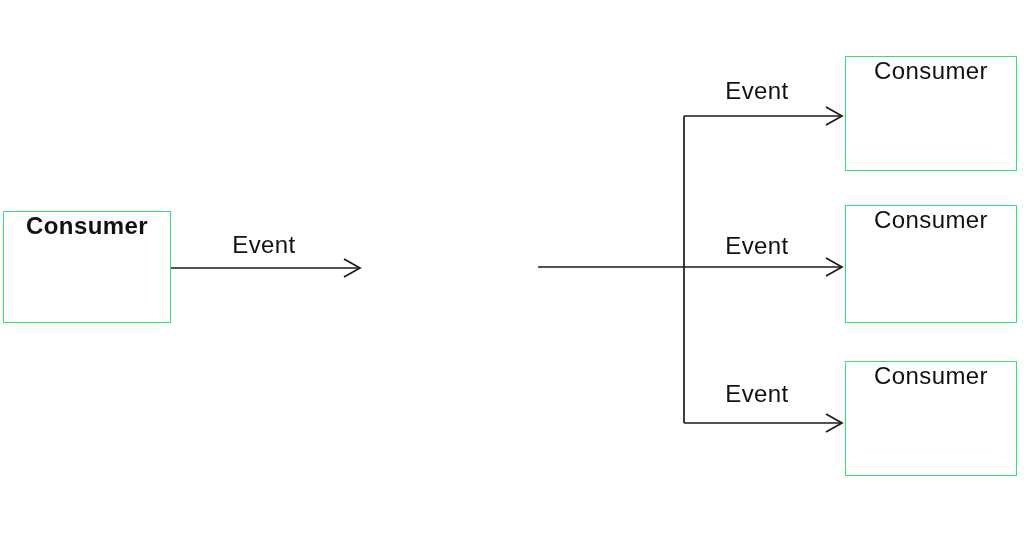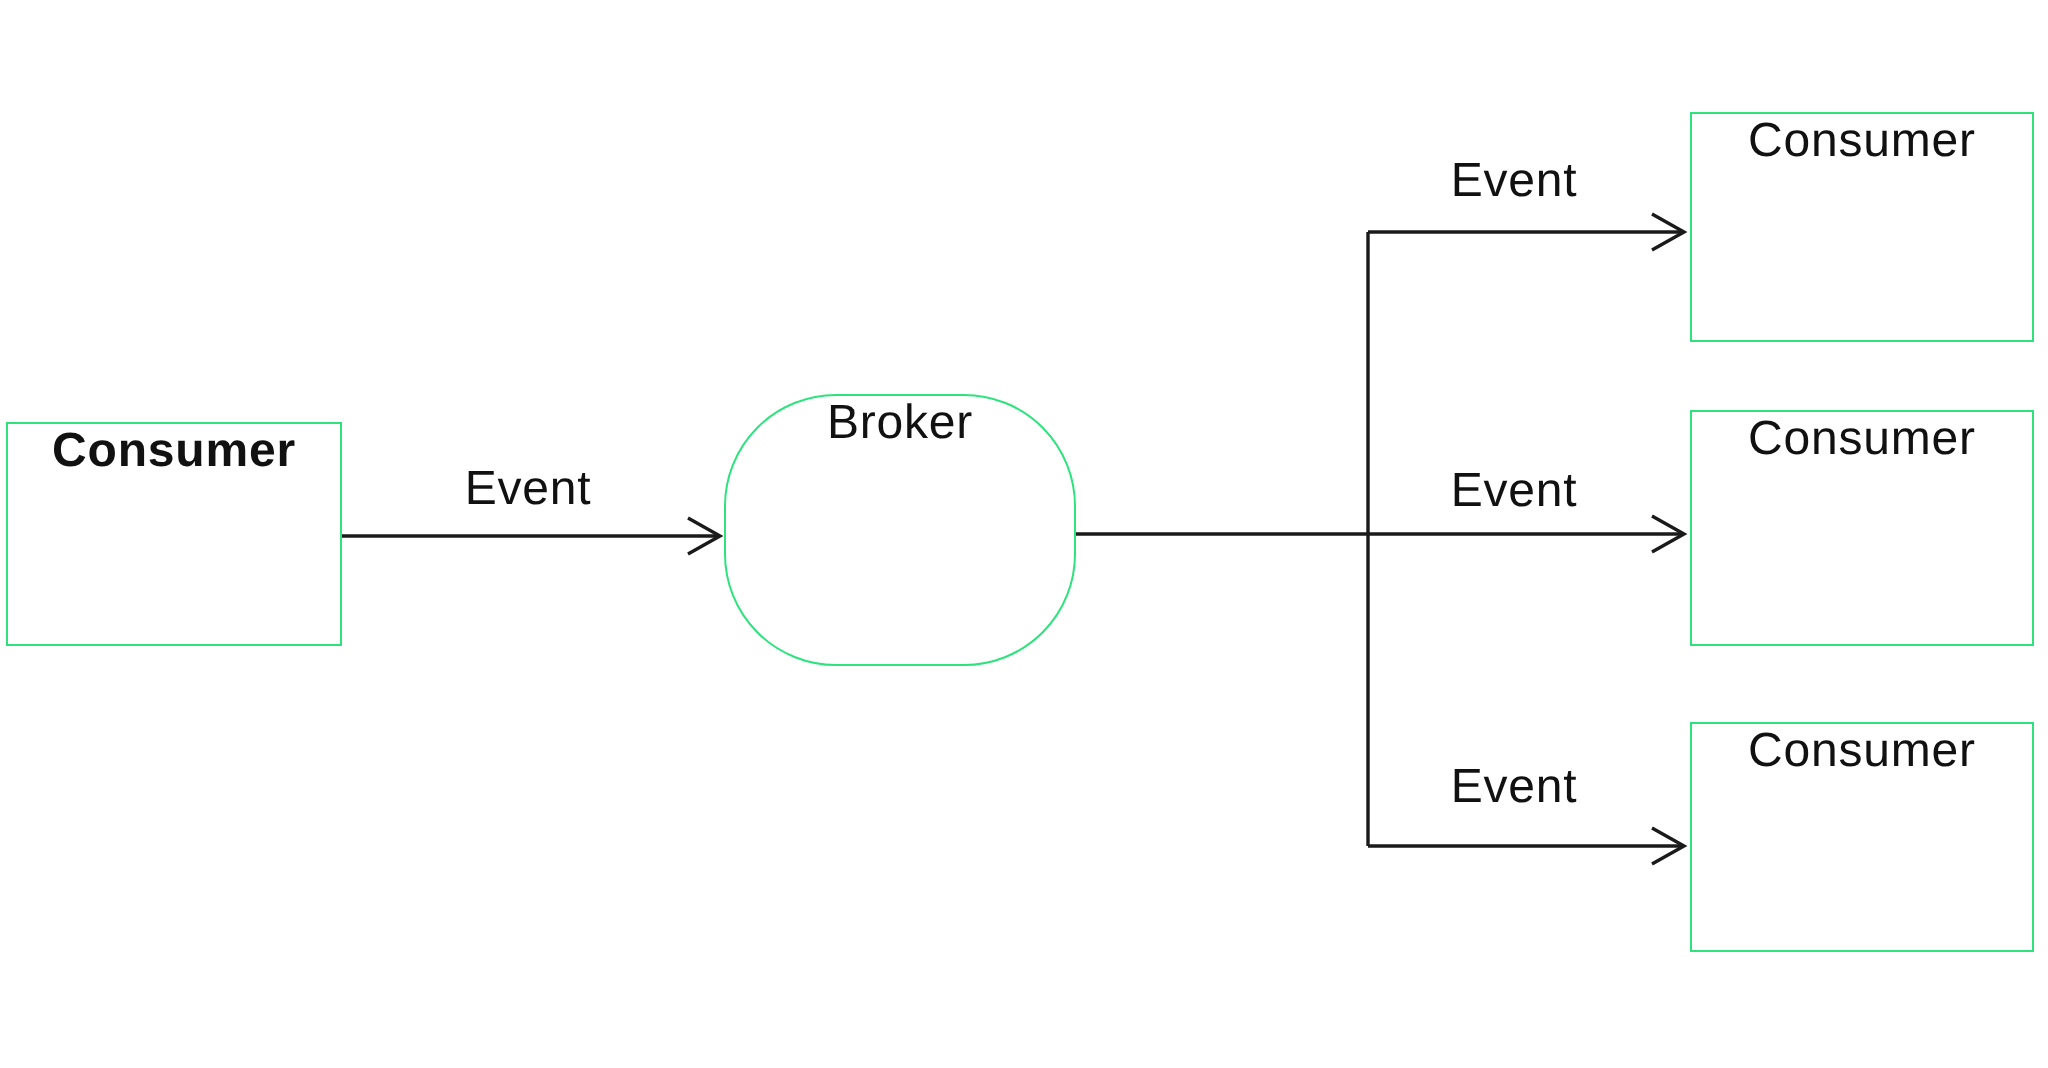--- a/index.html
+++ b/index.html
@@ -97,23 +97,20 @@
       <path class="conn" d="M 826 258 L 842 267 L 826 276"></path>
       <path class="conn" d="M 684 423 L 841 423"></path>
       <path class="conn" d="M 826 414 L 842 423 L 826 432"></path>
     </g>
   </svg>
 
   <div class="node node--producer">
     <span>Consumer</span>
   </div>
 
-  <div class="node node--broker">
-    <span>Broker</span>
-  </div>
 
   <div class="node node--consumer node--consumer-1">
     <span>Consumer</span>
   </div>
 
   <div class="node node--consumer node--consumer-2">
     <span>Consumer</span>
   </div>
 
   <div class="node node--consumer node--consumer-3">

